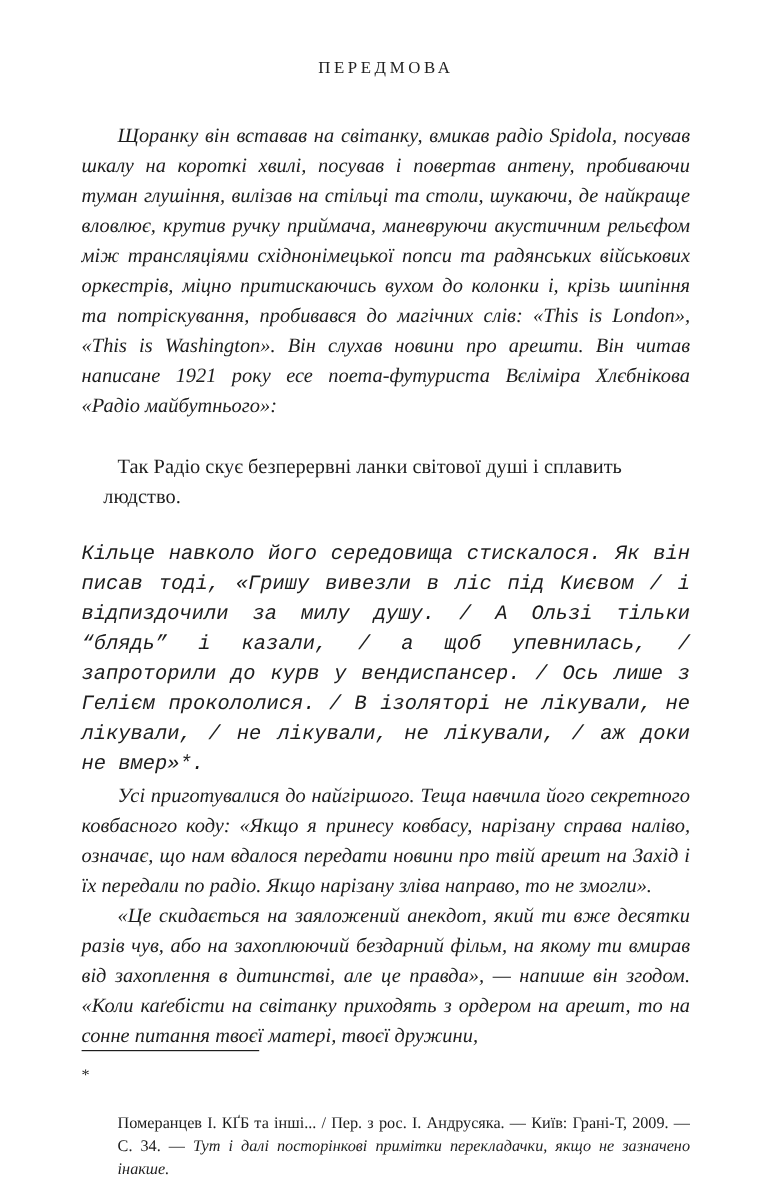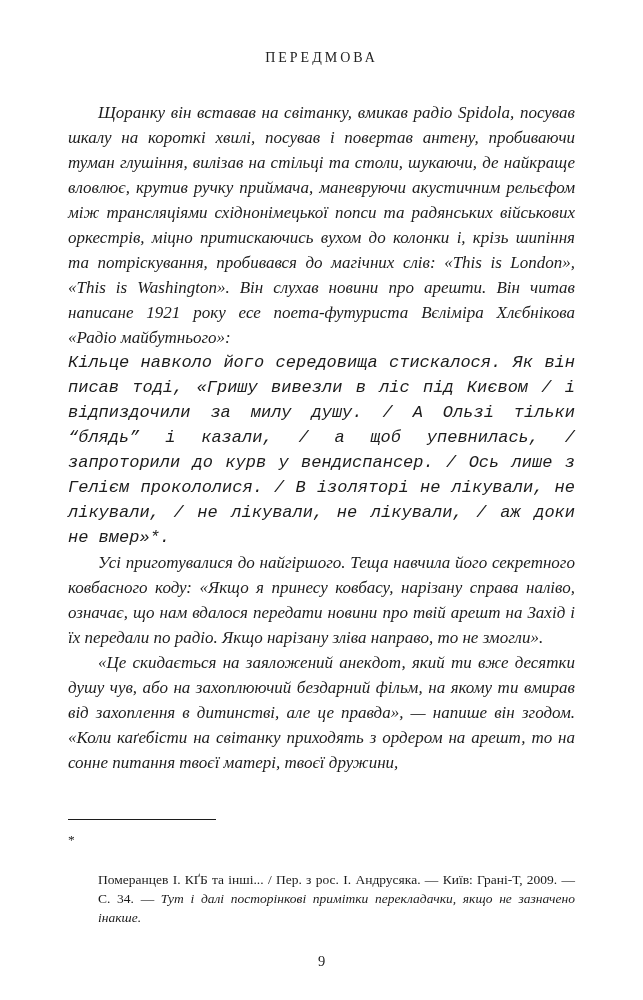--- a/index.html
+++ b/index.html
@@ -85,26 +85,27 @@
 </head>
 <body>
 
 <div class="page">
 
   <h1 class="chapter-header">ПЕРЕДМОВА</h1>
 
   <div class="body-text">
     <p>Щоранку він вставав на світанку, вмикав радіо Spidola, посував шкалу на короткі хвилі, посував і повертав антену, пробиваючи туман глушіння, вилізав на стільці та столи, шукаючи, де найкраще вловлює, крутив ручку приймача, маневруючи акустичним рельєфом між трансляціями східнонімецької попси та радянських військових оркестрів, міцно притискаючись вухом до колонки і, крізь шипіння та потріскування, пробивався до магічних слів: «This is London», «This is Washington». Він слухав новини про арешти. Він читав написане 1921 року есе поета-футуриста Вєліміра Хлєбнікова «Радіо майбутнього»:</p>
 
+    <div class="blockquote">Так Радіо скує безперервні ланки світової душі і сплавить людство.</div>
 
     <p class="no-indent">Кільце навколо його середовища стискалося. Як він писав тоді, «Гришу вивезли в ліс під Києвом / і відпиздочили за милу душу. / А Ользі тільки “блядь” і казали, / а щоб упевнилась, / запроторили до курв у вендиспансер. / Ось лише з Гелієм прокололися. / В ізоляторі не лікували, не лікували, / не лікували, не лікували, / аж доки не вмер»*.</p>
 
     <p>Усі приготувалися до найгіршого. Теща навчила його секретного ковбасного коду: «Якщо я принесу ковбасу, нарізану справа наліво, означає, що нам вдалося передати новини про твій арешт на Захід і їх передали по радіо. Якщо нарізану зліва направо, то не змогли».</p>
 
-    <p>«Це скидається на заяложений анекдот, який ти вже десятки душу чув, або на захоплюючий бездарний фільм, на якому ти вмирав від захоплення в дитинстві, але це правда», — напише він згодом. «Коли каґебісти на світанку приходять з ордером на арешт, то на сонне питання твоєї матері, твоєї дружини,</p>
+    <p>«Це скидається на заяложений анекдот, який ти вже десятки разів чув, або на захоплюючий бездарний фільм, на якому ти вмирав від захоплення в дитинстві, але це правда», — напише він згодом. «Коли каґебісти на світанку приходять з ордером на арешт, то на сонне питання твоєї матері, твоєї дружини,</p>
   </div>
 
   <div class="footnote-area">
     <div class="footnote-rule"></div>
     <div class="footnote">
       <span class="marker">*</span>
       <span class="fn-body"><span>Померанцев І. КҐБ та інші... / Пер. з рос. І. Андрусяка. — Київ: Грані-Т, 2009. — С. 34. — </span><span class="fn-italic">Тут і далі посторінкові примітки перекладачки, якщо не зазначено інакше.</span></span>
     </div>
   </div>
 

